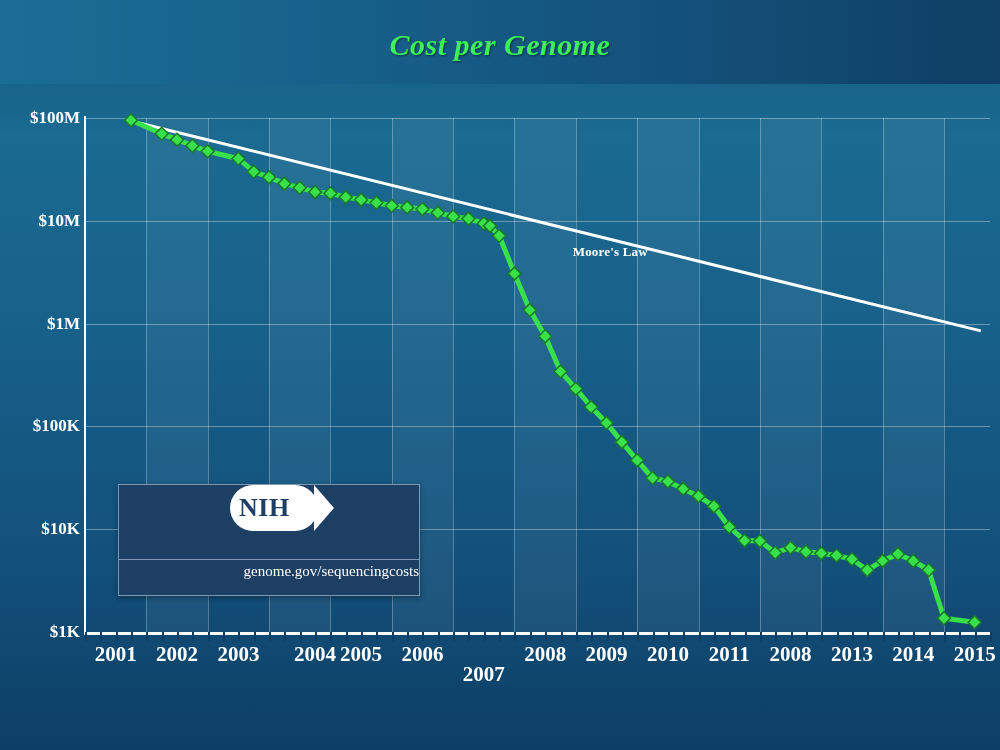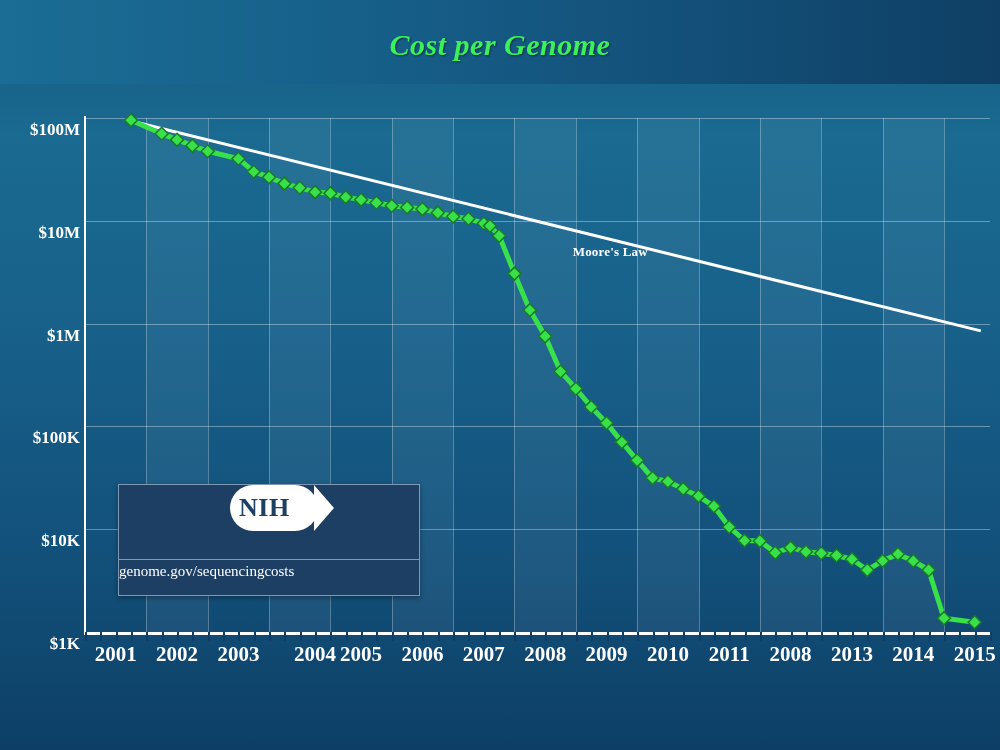--- a/index.html
+++ b/index.html
@@ -78,21 +78,20 @@
   }
   .ytick-label {
     position: absolute;
     right: 0;
     width: 76px;
     text-align: right;
     color: #ffffff;
     font-size: 17px;
     font-weight: bold;
     transform: translateY(-50%);
-    margin-top: 12px;
   }
   #ylabels {
     position: absolute;
     left: 0; top: 118px; width: 80px; height: 514px;
   }
   .xtick-label {
     position: absolute;
     top: 642px;
     color: #ffffff;
     font-size: 21px;
@@ -174,21 +173,21 @@
     line-height: 19px;
   }
   #nih-divider {
     position: absolute;
     left: 0; top: 74px; width: 300px; height: 1px;
     background: #7e99b4;
   }
   #nih-url {
     position: absolute;
     left: 0; top: 78px; width: 300px;
-    text-align: left;
+    text-align: right;
     color: #ffffff;
     font-size: 15px;
   }
 </style>
 </head>
 <body>
 
 <div id="stage">
 
   <div id="header-band"></div>
@@ -332,21 +331,21 @@
     <div class="xtick-label" style="left: 361.102px;">2005</div>
     <div class="xtick-mark" style="left: 330.424px;"></div>
     <div class="xtick-mark" style="left: 345.763px;"></div>
     <div class="xtick-mark" style="left: 361.102px;"></div>
     <div class="xtick-mark" style="left: 376.441px;"></div>
     <div class="xtick-label" style="left: 422.458px;">2006</div>
     <div class="xtick-mark" style="left: 391.78px;"></div>
     <div class="xtick-mark" style="left: 407.119px;"></div>
     <div class="xtick-mark" style="left: 422.458px;"></div>
     <div class="xtick-mark" style="left: 437.797px;"></div>
-    <div class="xtick-label" style="left: 483.814px;">2007</div>
+    <div class="xtick-label" style="left: 483.814px; margin-top: 20px;">2007</div>
     <div class="xtick-mark" style="left: 453.136px;"></div>
     <div class="xtick-mark" style="left: 468.475px;"></div>
     <div class="xtick-mark" style="left: 483.814px;"></div>
     <div class="xtick-mark" style="left: 499.153px;"></div>
     <div class="xtick-label" style="left: 545.169px;">2008</div>
     <div class="xtick-mark" style="left: 514.492px;"></div>
     <div class="xtick-mark" style="left: 529.831px;"></div>
     <div class="xtick-mark" style="left: 545.169px;"></div>
     <div class="xtick-mark" style="left: 560.508px;"></div>
     <div class="xtick-label" style="left: 606.525px;">2009</div>

